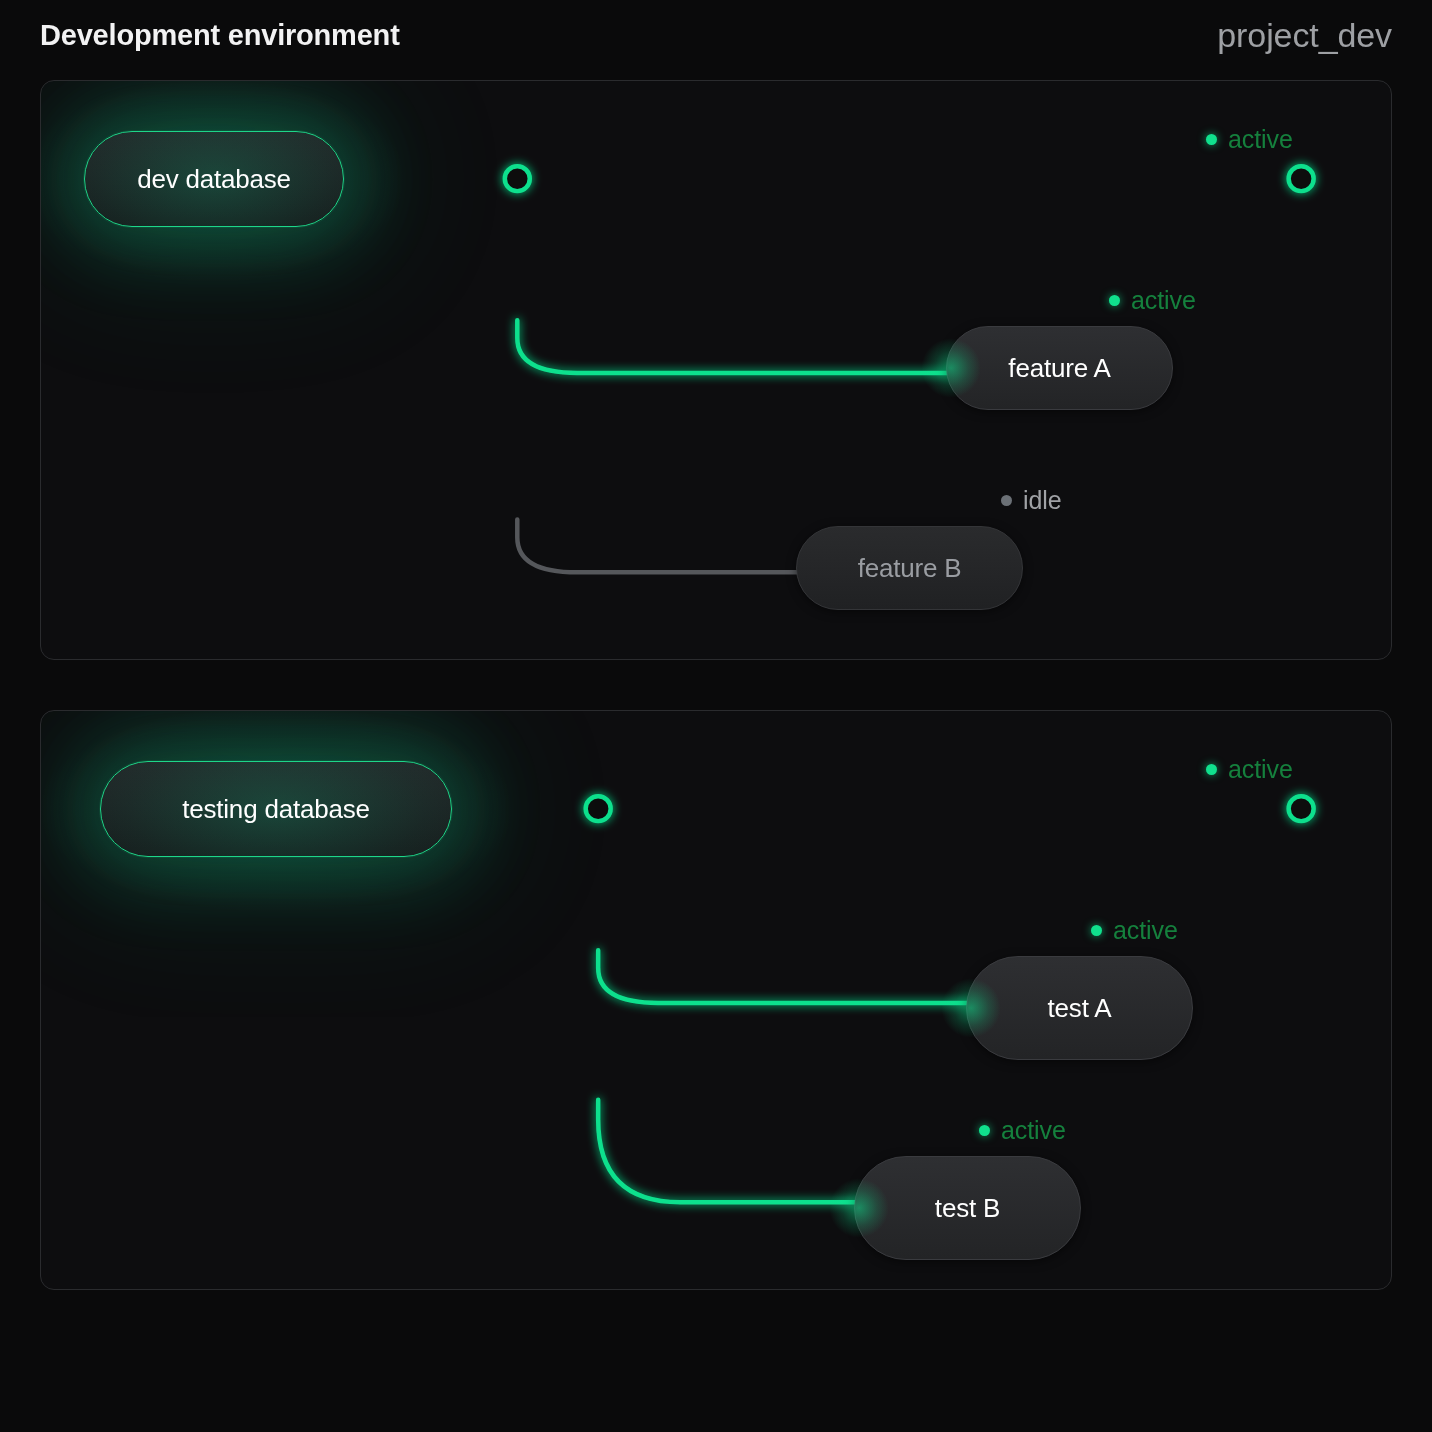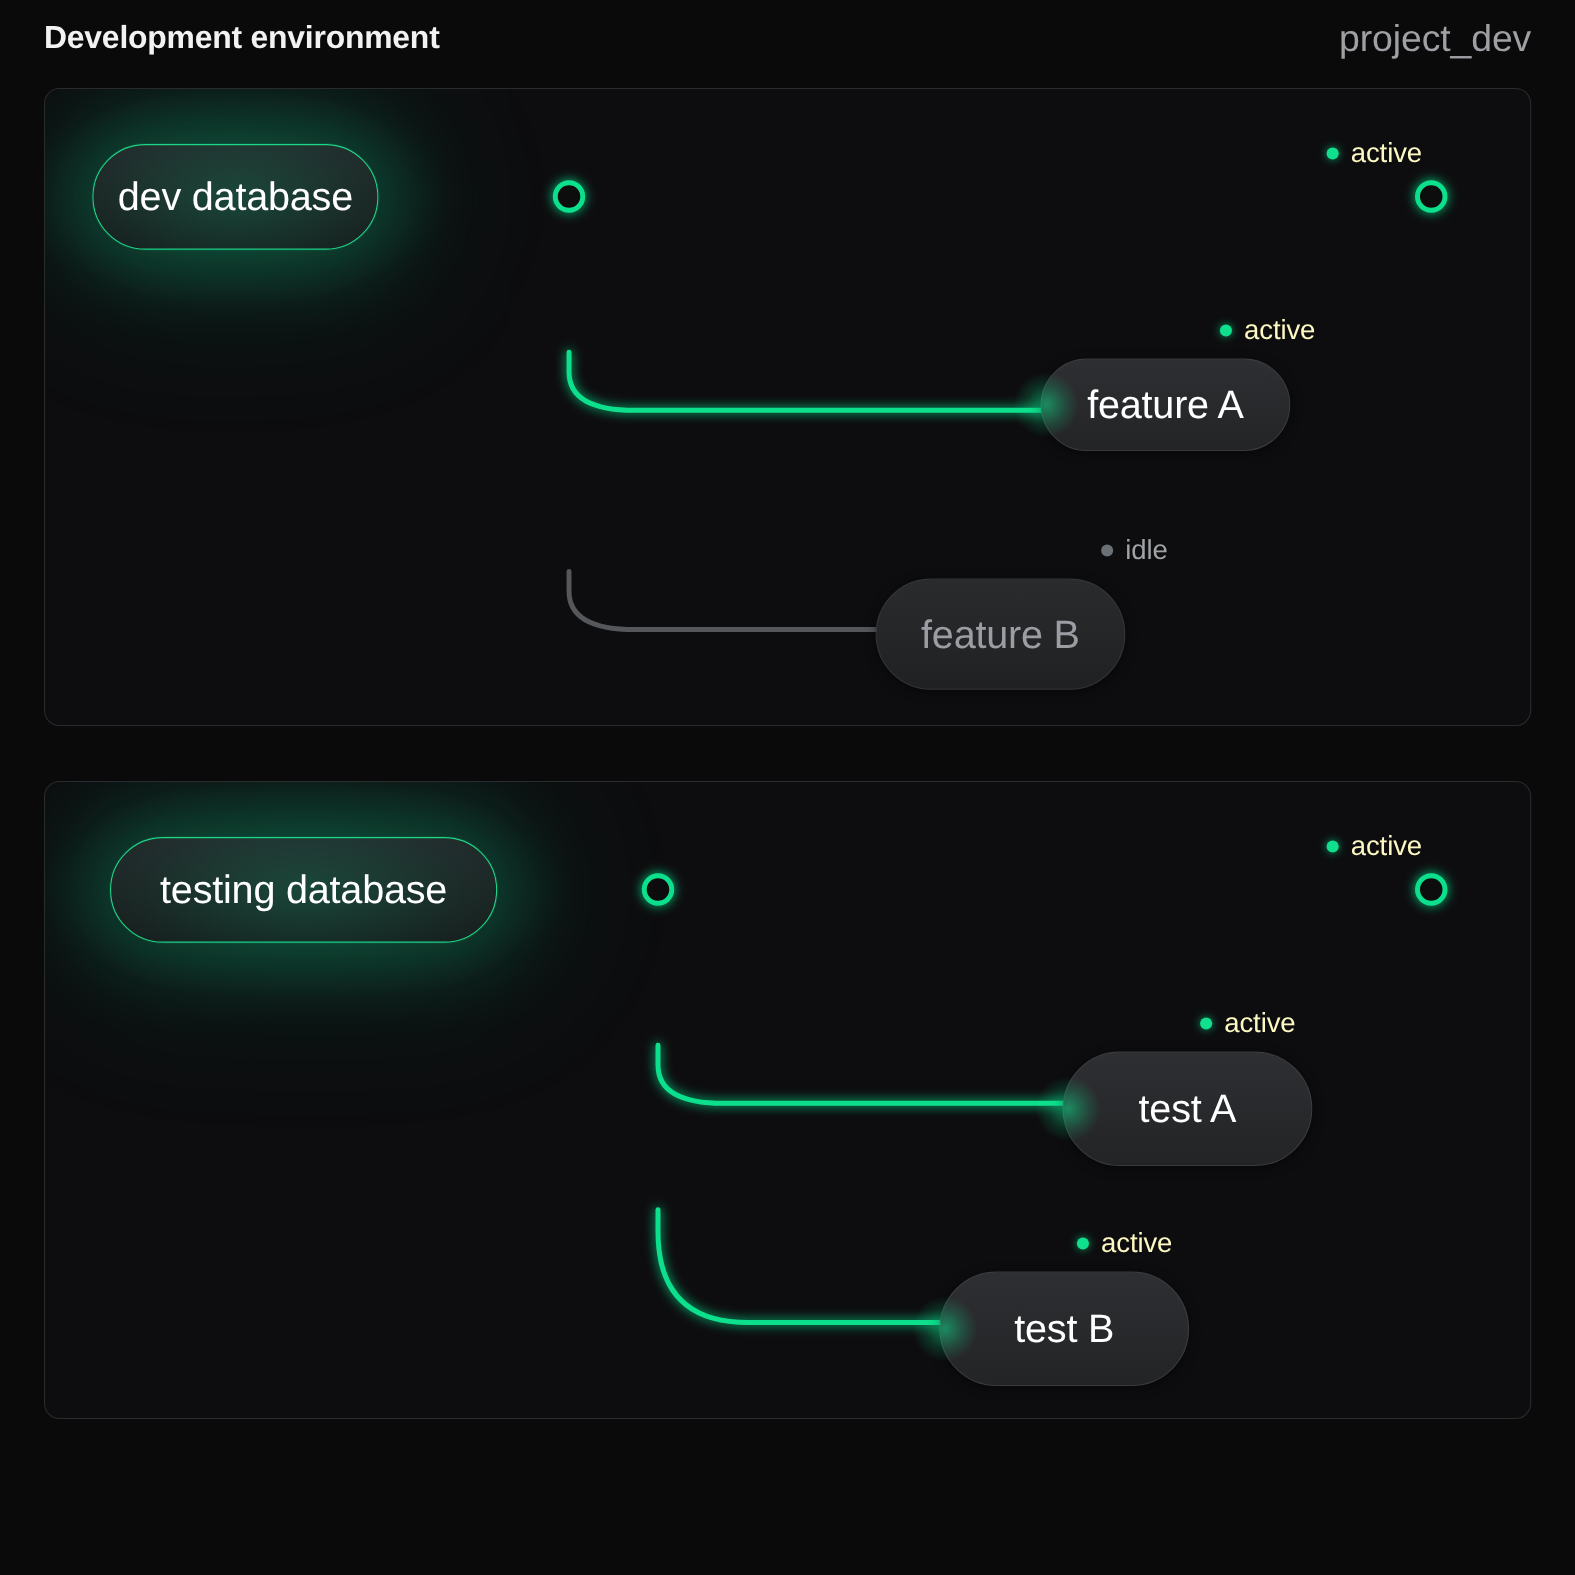--- a/index.html
+++ b/index.html
@@ -51,21 +51,21 @@
   
   .node {
     position:absolute;
     display:flex;
     align-items:center;
     justify-content:center;
     border-radius:999px;
     white-space:nowrap;
   }
   .node-label {
-    font-size:36px;
+    font-size:26px;
     font-weight:400;
     letter-spacing:-0.2px;
     position:relative;
     z-index:2;
   }
 
   
   .node.db {
     background:linear-gradient(180deg,#232427 0%,#17181a 100%);
     border:1.4px solid #1fd98a;
@@ -111,21 +111,21 @@
   .status {
     position:absolute;
     display:flex;
     align-items:center;
     gap:11px;
     white-space:nowrap;
   }
   .status-dot { width:11px; height:11px; border-radius:50%; display:block; }
   .status.active .status-dot { background:#10e08d; box-shadow:0 0 8px rgba(16,224,141,0.7); }
   .status.idle   .status-dot { background:#6b7076; }
-  .status-label { font-size:25px; color:#fef9c3; letter-spacing:-0.1px; }
+  .status-label { font-size:25px; color:#15803d; letter-spacing:-0.1px; }
   .status.idle .status-label { color:#a0a2a6; }
 </style>
 </head>
 <body>
 
 <div class="page">
 
   <div class="section" id="section-dev">
 
     <div class="section-header">
@@ -179,21 +179,21 @@
         <span class="status-label">active</span>
       </div>
       <div class="node leaf is-active" style="left:905px; top:245px; width:227px; height:84px;">
         <span class="node-label">feature A</span>
       </div>
 
       <div class="status idle" style="left:960px; top:405px;">
         <span class="status-dot"></span>
         <span class="status-label">idle</span>
       </div>
-      <div class="node leaf is-idle" style="left:755px; top:445px; width:227px; height:101px;">
+      <div class="node leaf is-idle" style="left:755px; top:445px; width:227px; height:84px;">
         <span class="node-label">feature B</span>
       </div>
 
     </div>
   </div>
 
   <div class="section" id="section-test">
 
 
     <div class="panel">

